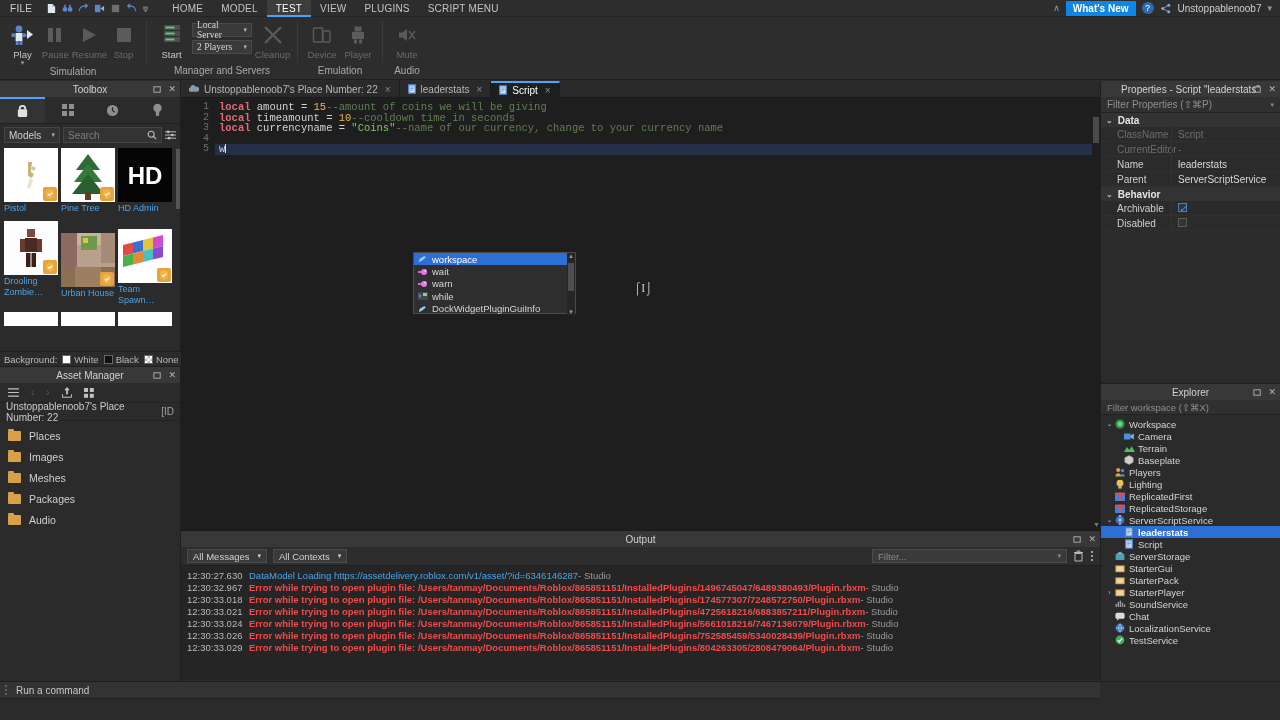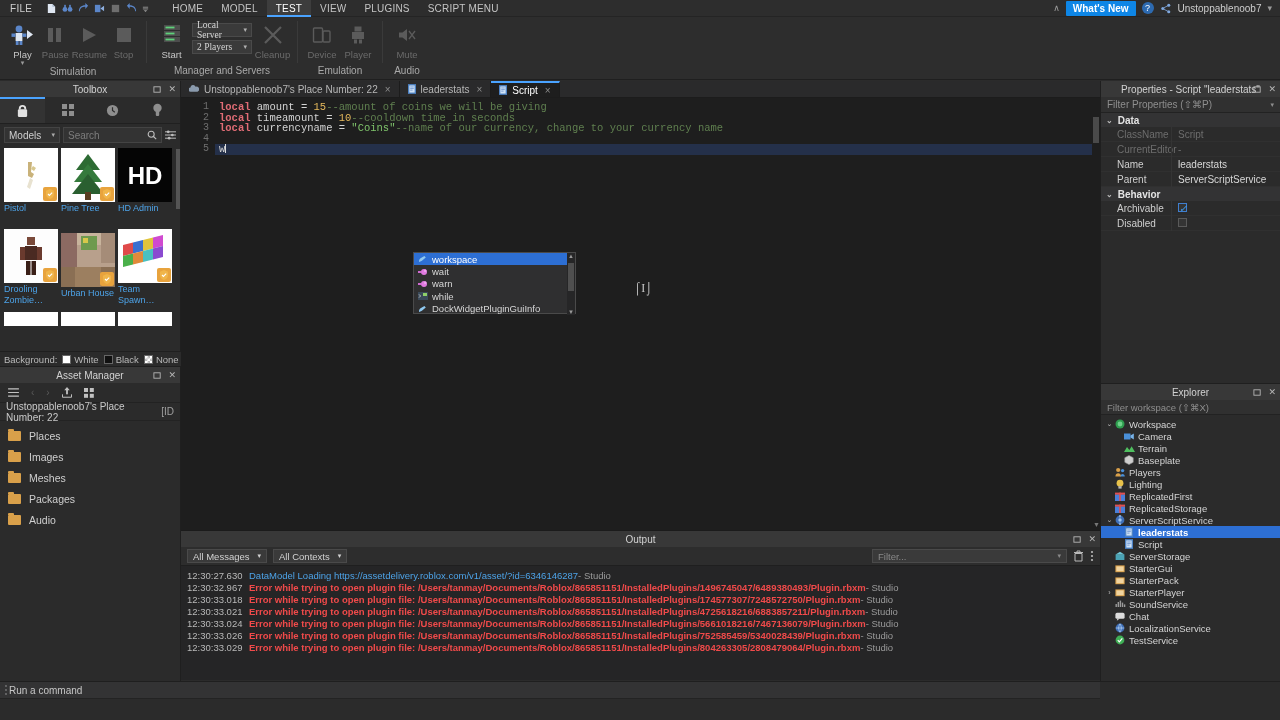--- a/index.html
+++ b/index.html
@@ -200,21 +200,21 @@
   .ex-row { height:12px; display:flex; align-items:center; font-size:9.5px; color:#d4d4d4; }
   .ex-row.sel { background:#2d6fd4; color:#ffffff; font-weight:bold; }
   .ex-arrow { width:9px; text-align:center; font-size:7px; color:#bcbcbc; }
   .ex-ic { width:12px; display:flex; align-items:center; justify-content:center; }
   .ex-lbl { padding-left:3px; }
 
   
   .statusbar { position:absolute; left:0; top:681px; width:1280px; height:39px; background:#2b2b2b;
     border-top:1px solid #1f1f1f; }
   .cmd-bar { position:absolute; left:0; top:0; width:1100px; height:17px;
-    background:#333334; display:flex; align-items:center; gap:1px; padding-left:4px;
+    background:#333334; display:flex; align-items:center; gap:8px; padding-left:4px;
     font-size:10px; color:#c6c6c6; border-bottom:1px solid #232323; }
   .cmd-right { position:absolute; left:1100px; top:0; width:180px; height:17px; background:#2b2b2b; }
 </style>
 </head>
 <body>
 
 <div class="app">
 
   <div class="menubar">
     <div class="menu-file">FILE</div>
@@ -506,21 +506,21 @@
         <div class="tb-cell">
           <div class="tb-thumb" style="background:#000">
             <svg width="54" height="54" viewBox="0 0 54 54">
                 <rect width="54" height="54" fill="#050505"></rect>
                 <text x="27" y="36" font-family="Liberation Sans, sans-serif" font-size="24" font-weight="bold" fill="#ffffff" text-anchor="middle">HD</text>
               </svg>
           </div>
           <div class="tb-name">HD Admin</div>
         </div>
 
-        <div class="tb-cell" style="margin-top:12px">
+        <div class="tb-cell" style="margin-top:4px">
           <div class="tb-thumb" style="background:#fff">
             <svg width="54" height="54" viewBox="0 0 54 54">
                 <rect width="54" height="54" fill="#fdfdfd"></rect>
                 <rect x="23" y="8" width="8" height="8" fill="#7a4a3a"></rect>
                 <rect x="21" y="17" width="12" height="14" fill="#4a2a22"></rect>
                 <rect x="16" y="18" width="5" height="13" fill="#6a3a2e"></rect>
                 <rect x="33" y="18" width="5" height="13" fill="#6a3a2e"></rect>
                 <rect x="22" y="32" width="4.5" height="14" fill="#3a2018"></rect>
                 <rect x="27.5" y="32" width="4.5" height="14" fill="#3a2018"></rect>
               </svg>

